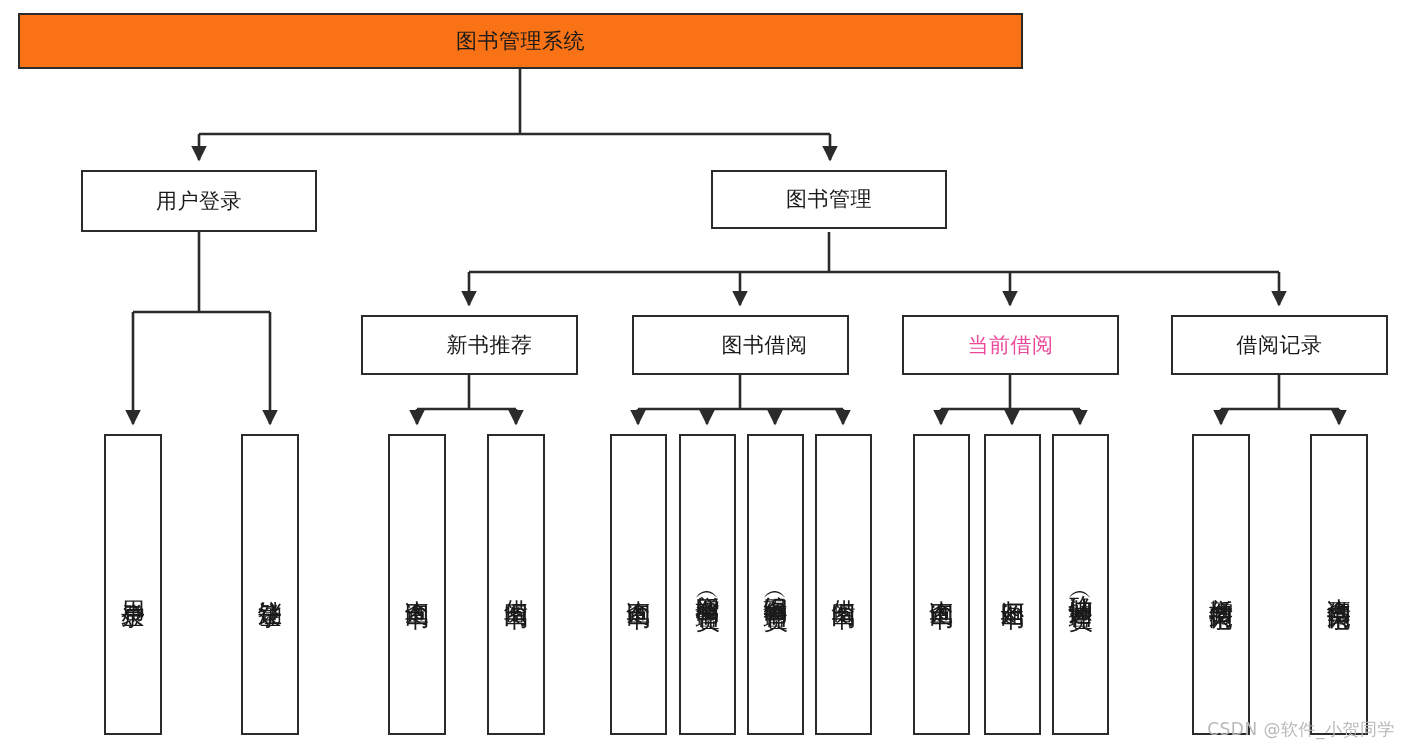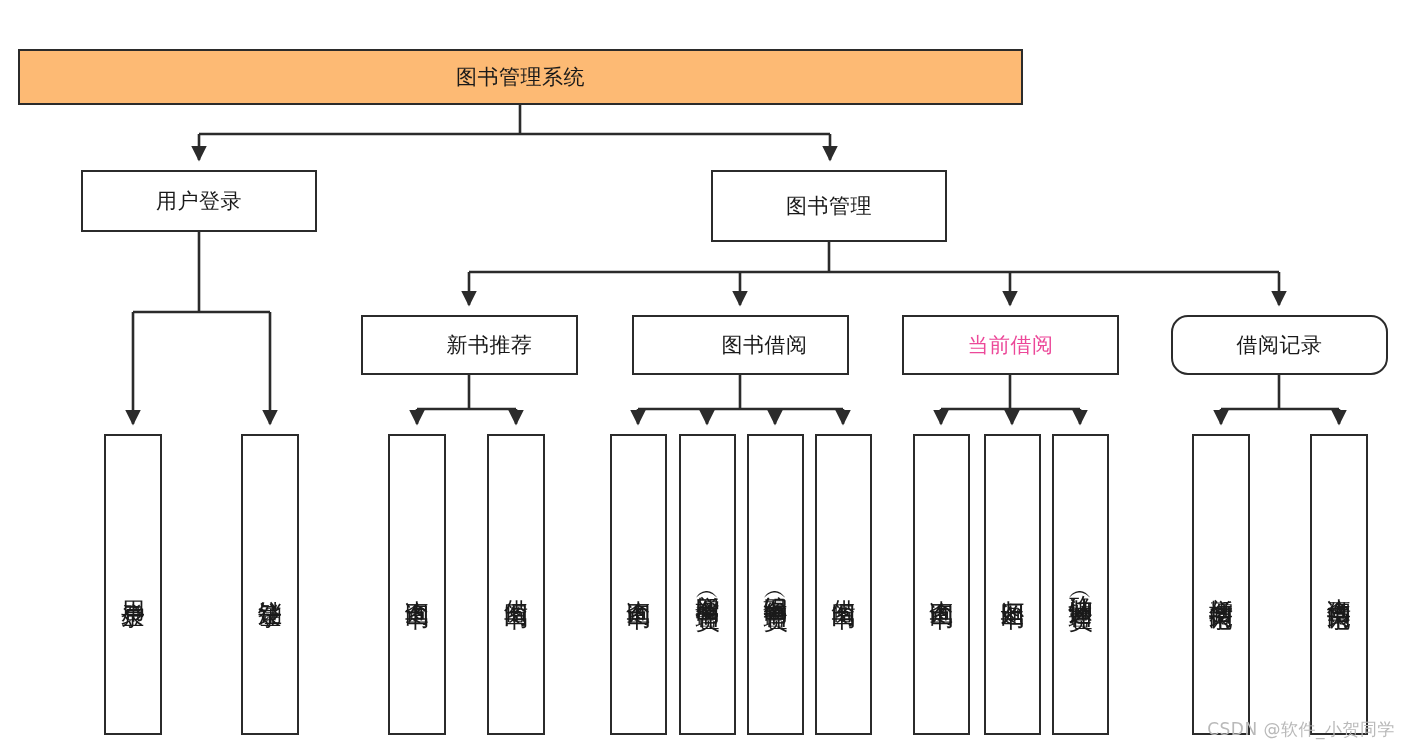--- a/index.html
+++ b/index.html
@@ -118,41 +118,41 @@
       <path d="M 1012 409 L 1012 424" marker-end="url(#arrow)"></path>
       <path d="M 1080 409 L 1080 424" marker-end="url(#arrow)"></path>
 
       <path d="M 1279 375 L 1279 409"></path>
       <path d="M 1221 409 L 1339 409"></path>
       <path d="M 1221 409 L 1221 424" marker-end="url(#arrow)"></path>
       <path d="M 1339 409 L 1339 424" marker-end="url(#arrow)"></path>
     </g>
   </svg>
 
-  <div class="node horizontal" style="left: 18px; top: 13px; width: 1005px; height: 56px; border-color: rgb(43, 43, 43); background: #fdba74; color: rgb(26, 26, 26); margin-top: 36px;">
+  <div class="node horizontal" style="left: 18px; top: 13px; width: 1005px; height: 56px; border-color: rgb(43, 43, 43); background: #f97316; color: rgb(26, 26, 26);">
     <span class="node-label">图书管理系统</span>
   </div>
 
   <div class="node horizontal" style="left: 81px; top: 170px; width: 236px; height: 62px; border-color: rgb(43, 43, 43); background: rgb(255, 255, 255); color: rgb(26, 26, 26);">
     <span class="node-label">用户登录</span>
   </div>
-  <div class="node horizontal" style="left: 711px; top: 170px; width: 236px; height: 72px; border-color: rgb(43, 43, 43); background: rgb(255, 255, 255); color: rgb(26, 26, 26);">
+  <div class="node horizontal" style="left: 711px; top: 170px; width: 236px; height: 59px; border-color: rgb(43, 43, 43); background: rgb(255, 255, 255); color: rgb(26, 26, 26);">
     <span class="node-label">图书管理</span>
   </div>
 
   <div class="node horizontal" style="left: 361px; top: 315px; width: 217px; height: 60px; border-color: rgb(43, 43, 43); background: rgb(255, 255, 255); color: rgb(26, 26, 26); padding-left: 40px;">
     <span class="node-label">新书推荐</span>
   </div>
   <div class="node horizontal" style="left: 632px; top: 315px; width: 217px; height: 60px; border-color: rgb(43, 43, 43); background: rgb(255, 255, 255); color: rgb(26, 26, 26); padding-left: 48px;">
     <span class="node-label">图书借阅</span>
   </div>
   <div class="node horizontal" style="left: 902px; top: 315px; width: 217px; height: 60px; border-color: rgb(43, 43, 43); background: rgb(255, 255, 255); color: #ec4899;">
     <span class="node-label">当前借阅</span>
   </div>
-  <div class="node horizontal" style="left: 1171px; top: 315px; width: 217px; height: 60px; border-color: rgb(43, 43, 43); background: rgb(255, 255, 255); color: rgb(26, 26, 26); border-radius: 17px;">
+  <div class="node horizontal" style="left: 1171px; top: 315px; width: 217px; height: 60px; border-color: rgb(43, 43, 43); background: rgb(255, 255, 255); color: rgb(26, 26, 26);">
     <span class="node-label">借阅记录</span>
   </div>
 
   <div class="node vertical" style="left: 104px; top: 434px; width: 58px; height: 301px; border-color: rgb(43, 43, 43); background: rgb(255, 255, 255); color: rgb(26, 26, 26);">
     <span class="node-label" style="margin-top: 144.5px;">用户登录</span>
   </div>
   <div class="node vertical" style="left: 241px; top: 434px; width: 58px; height: 301px; border-color: rgb(43, 43, 43); background: rgb(255, 255, 255); color: rgb(26, 26, 26);">
     <span class="node-label" style="margin-top: 144.5px;">注销登录</span>
   </div>
   <div class="node vertical" style="left: 388px; top: 434px; width: 58px; height: 301px; border-color: rgb(43, 43, 43); background: rgb(255, 255, 255); color: rgb(26, 26, 26);">

